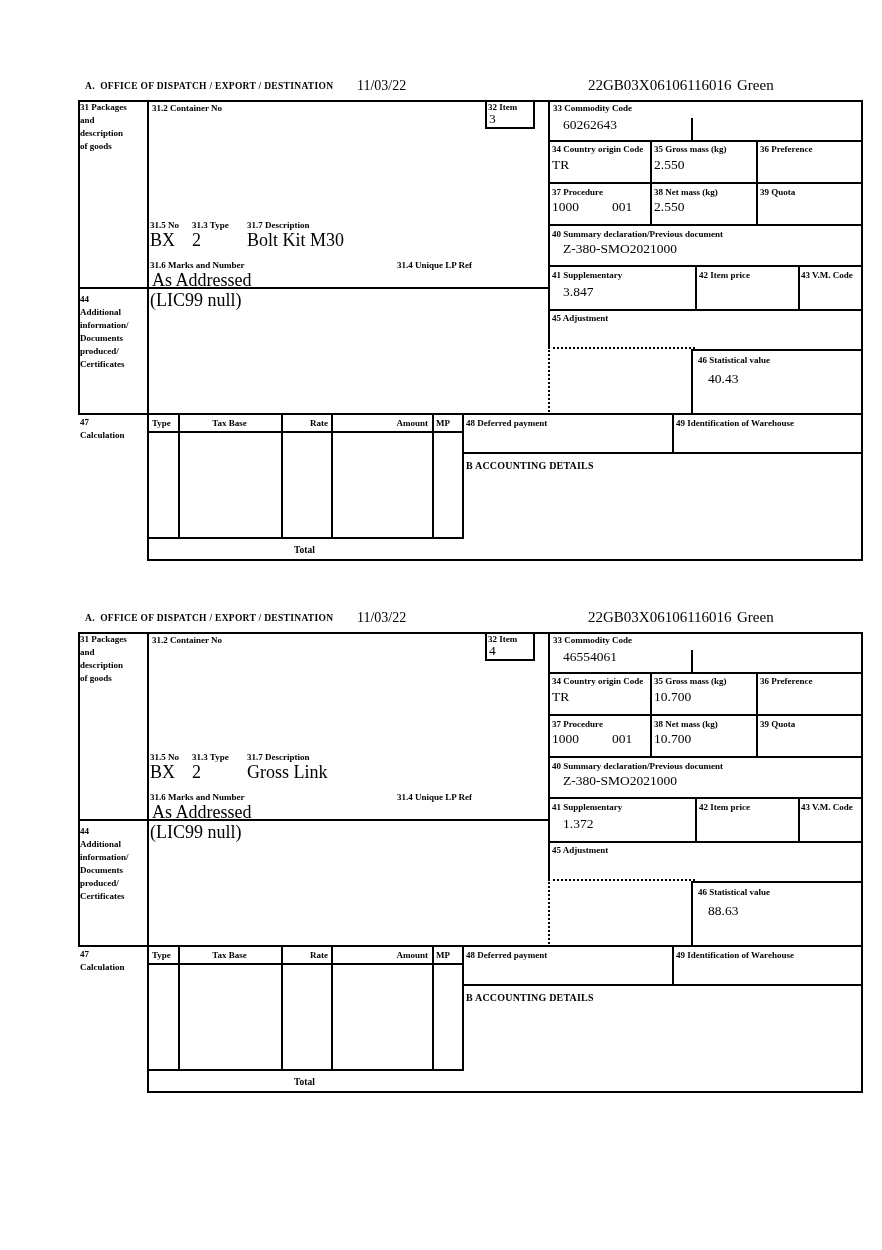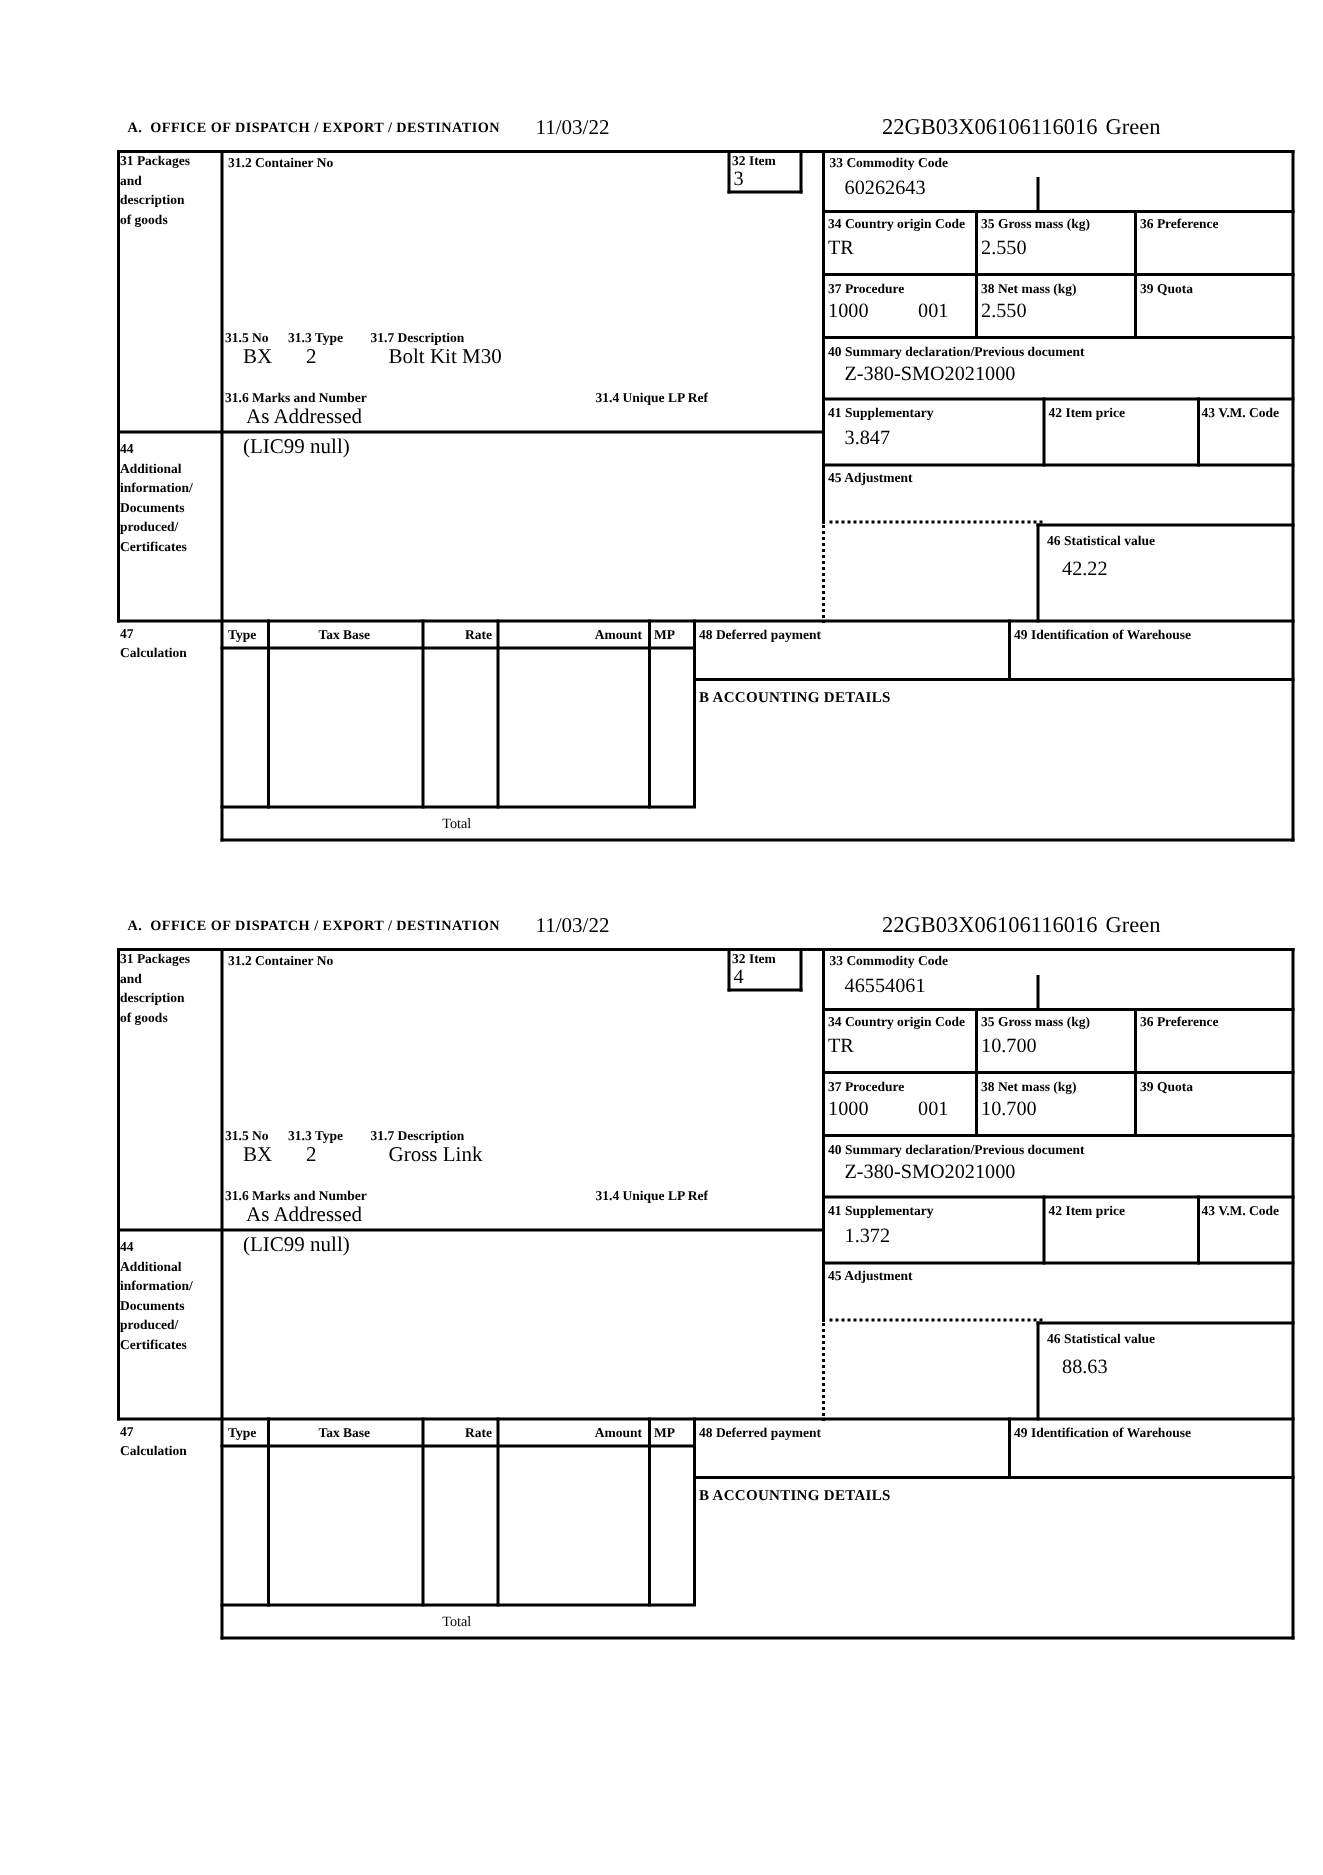--- a/index.html
+++ b/index.html
@@ -5,25 +5,25 @@
   html,body { margin:0; padding:0; background:#fff; }
   .page {
     position:relative; width:882px; height:1250px; background:#ffffff;
     font-family:"Liberation Serif", serif; color:#000; overflow:hidden;
   }
   .block { position:absolute; left:0; width:882px; height:532px; }
   .t { position:absolute; white-space:pre; line-height:1.1; }
   .lab { font-size:9px; font-weight:bold; }
   .big-lab { font-size:9.5px; font-weight:bold; letter-spacing:0.3px; }
   .val { font-size:13.5px; }
-  .val2 { font-size:14px;padding-left:12px; }
+  .val2 { font-size:18px; }
   .hdr { font-size:14px; }
   .ref { font-size:15px; }
   .acct { font-size:10px; font-weight:bold; letter-spacing:0.2px; }
-  .tot { font-size:9.5px; font-weight:normal; }
+  .tot { font-size:9.5px; font-weight:bold; }
   .hl { position:absolute; height:2px; background:#000; }
   .vl { position:absolute; width:2px; background:#000; }
   .hd { position:absolute; height:0; border-top:2px dotted #000; }
   .vd { position:absolute; width:0; border-left:2px dotted #000; }
 </style>
 </head>
 <body>
 
 <div class="page">
 
@@ -56,21 +56,21 @@
     <span class="t val" style="left:654px;top:200px">2.550</span>
     <span class="t lab" style="left:760px;top:188px">39 Quota</span>
     <span class="t lab" style="left:552px;top:230px">40 Summary declaration/Previous document</span>
     <span class="t val" style="left:563px;top:242px">Z-380-SMO2021000</span>
     <span class="t lab" style="left:552px;top:271px">41 Supplementary</span>
     <span class="t val" style="left:563px;top:285px">3.847</span>
     <span class="t lab" style="left:699px;top:271px">42 Item price</span>
     <span class="t lab" style="left:801px;top:271px">43 V.M. Code</span>
     <span class="t lab" style="left:552px;top:314px">45 Adjustment</span>
     <span class="t lab" style="left:698px;top:356px">46 Statistical value</span>
-    <span class="t val" style="left:708px;top:372px">42.22</span>
+    <span class="t val" style="left:708px;top:372px">40.43</span>
 
     <span class="t lab" style="left:150px;top:221px">31.5 No</span>
     <span class="t lab" style="left:192px;top:221px">31.3 Type</span>
     <span class="t lab" style="left:247px;top:221px">31.7 Description</span>
     <span class="t val2" style="left:150px;top:231px">BX</span>
     <span class="t val2" style="left:192px;top:231px">2</span>
     <span class="t val2" style="left:247px;top:231px">Bolt Kit M30</span>
     <span class="t lab" style="left:150px;top:261px">31.6 Marks and Number</span>
     <span class="t lab" style="left:397px;top:261px">31.4 Unique LP Ref</span>
     <span class="t val2" style="left:152px;top:271px">As Addressed</span>

